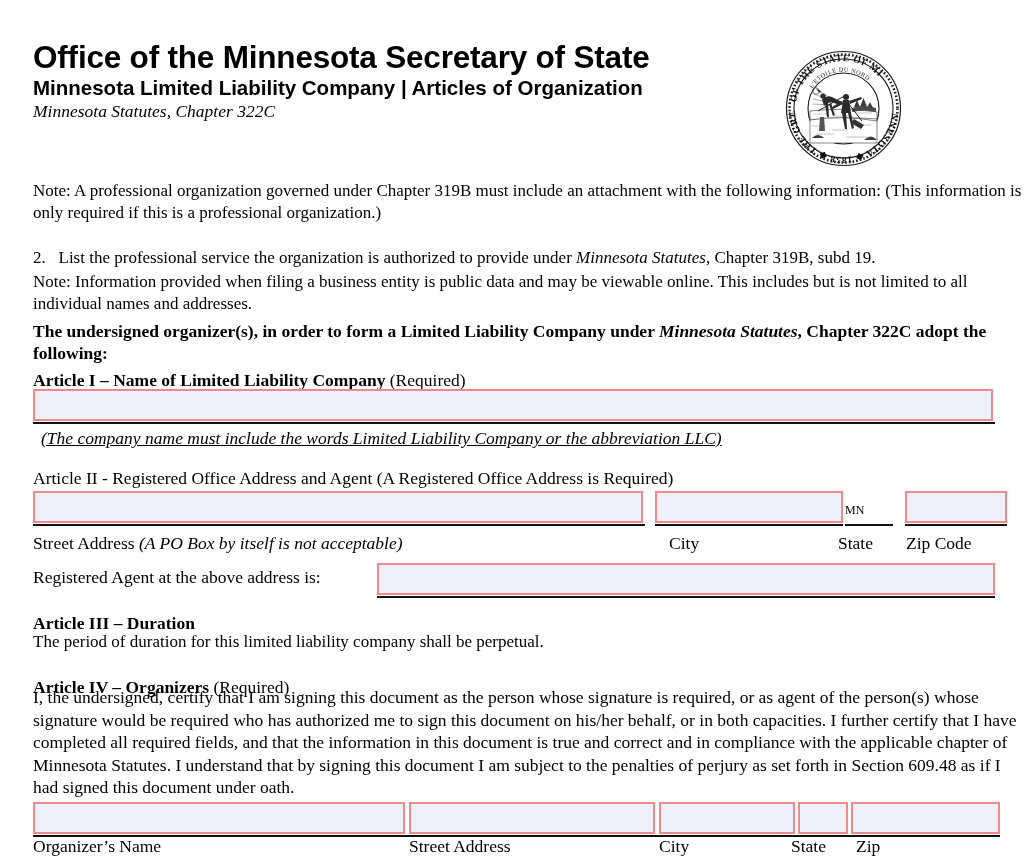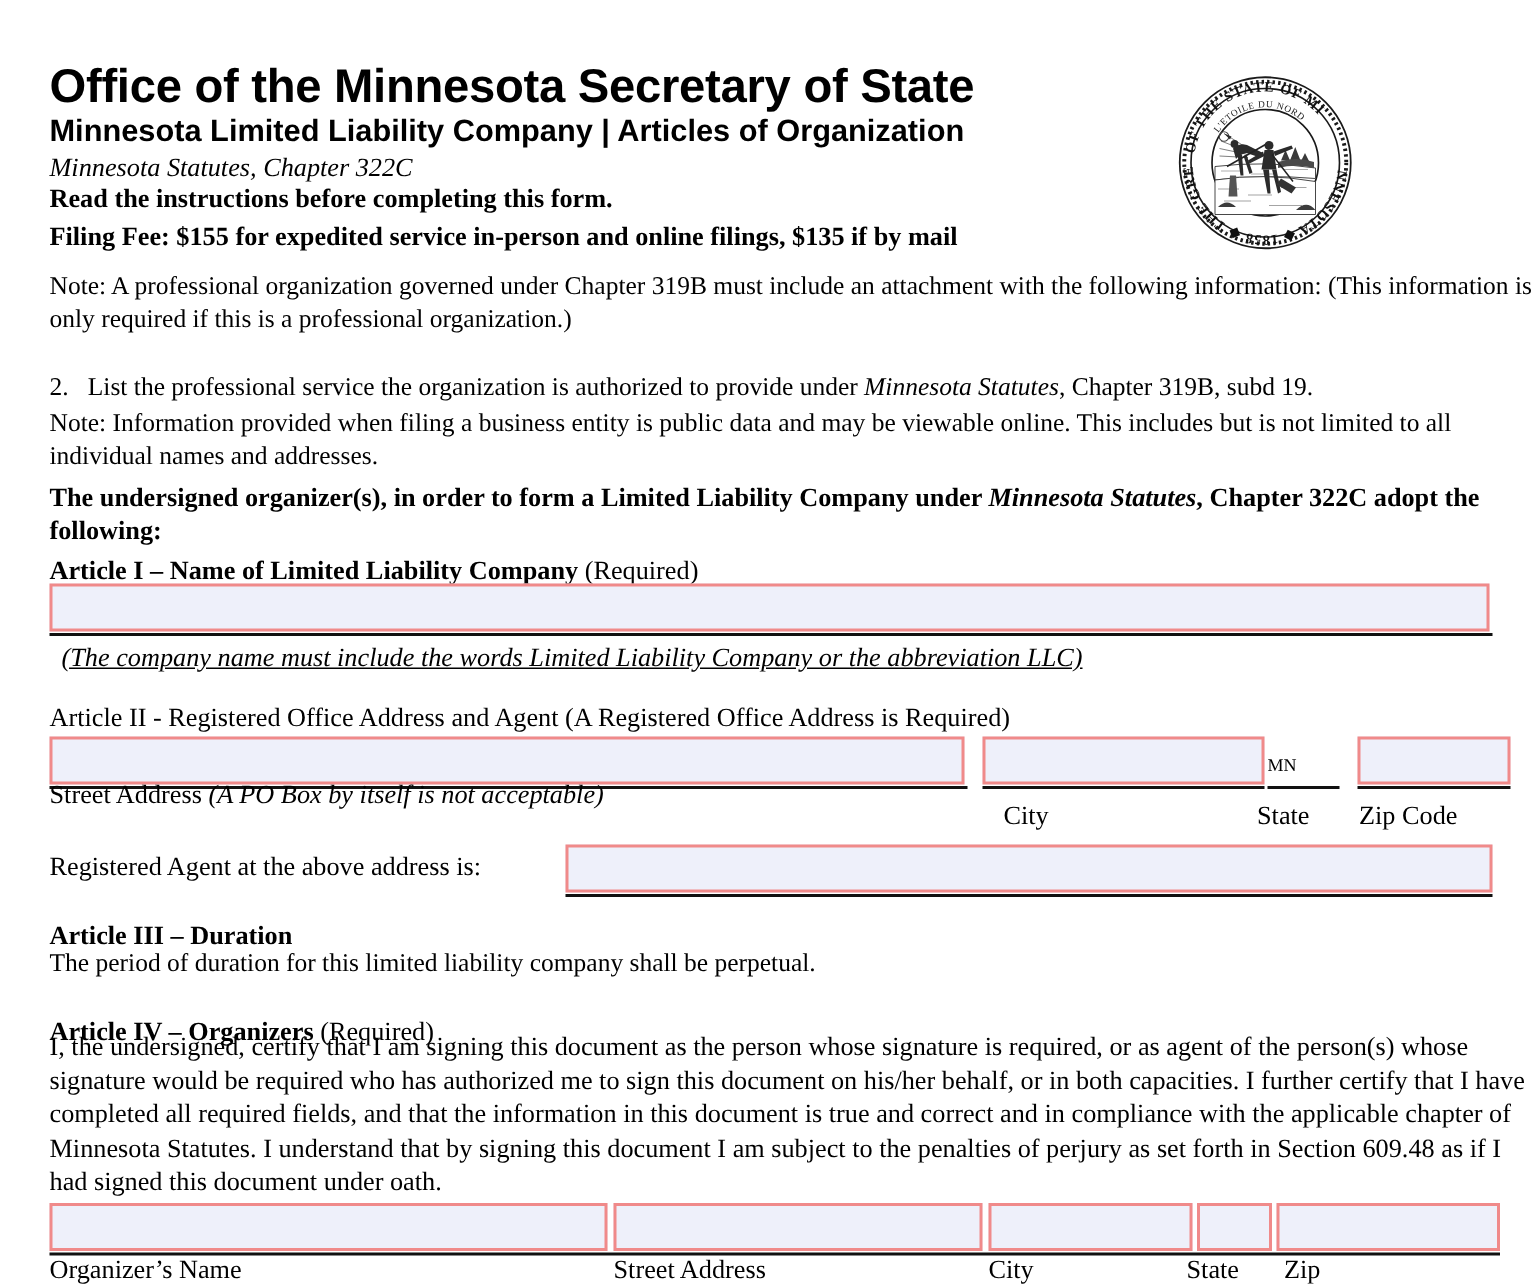--- a/index.html
+++ b/index.html
@@ -271,22 +271,20 @@
         </g>
 
         <path d="M 78 78 l 10 6 l -3 4 l -10 -6 z" fill="#333"></path>
         <line x1="72" y1="62" x2="86" y2="80" stroke="#222" stroke-width="1"></line>
 
         <path d="M 36 97 q 6 -6 12 0 z M 88 99 q 7 -7 13 0 z" fill="#3c3c3c"></path>
       </g>
     </svg>
   </div>
 
-  <div class="lead-line lead-1">Read the instructions before completing this form.</div>
-  <div class="lead-line lead-2">Filing Fee: $155 for expedited service in-person and online filings, $135 if by mail</div>
 
   <div class="para note1">Note:  A professional organization governed under Chapter 319B must include an attachment with the following information: (This information is only required if this is a professional organization.)</div>
 
   <div class="numlist nl-2">
     <span class="numlist-item">
       <span>2.</span>
       &nbsp;
       <span>List the professional service the organization is authorized to provide under </span><em class="it">Minnesota Statutes</em><span>, Chapter 319B, subd 19.</span>
     </span>
   </div>
@@ -311,21 +309,21 @@
 
   <input class="field" type="text" style="left: 655px; top: 491px; width: 188px; height: 32px;" value="">
   <div class="rule" style="left:655px; top:524px; width:188px;"></div>
 
   <div class="mn-static">MN</div>
   <div class="rule" style="left:845px; top:524px; width:48px;"></div>
 
   <input class="field" type="text" style="left: 905px; top: 491px; width: 102px; height: 32px;" value="">
   <div class="rule" style="left:905px; top:524px; width:102px;"></div>
 
-  <div class="caption" style="left:33px; top:519px;">
+  <div class="caption" style="left:33px; top:533px;">
     <span>Street Address </span><span class="ital">(A PO Box by itself is not acceptable)</span>
   </div>
   <div class="caption" style="left:669px; top:533px;">City</div>
   <div class="caption" style="left:838px; top:533px;">State</div>
   <div class="caption" style="left:906px; top:533px;">Zip Code</div>
 
   <div class="agent-label">Registered Agent at the above address is:</div>
   <input class="field" type="text" style="left: 377px; top: 563px; width: 618px; height: 32px;" value="">
   <div class="rule" style="left:377px; top:596px; width:618px;"></div>
 

